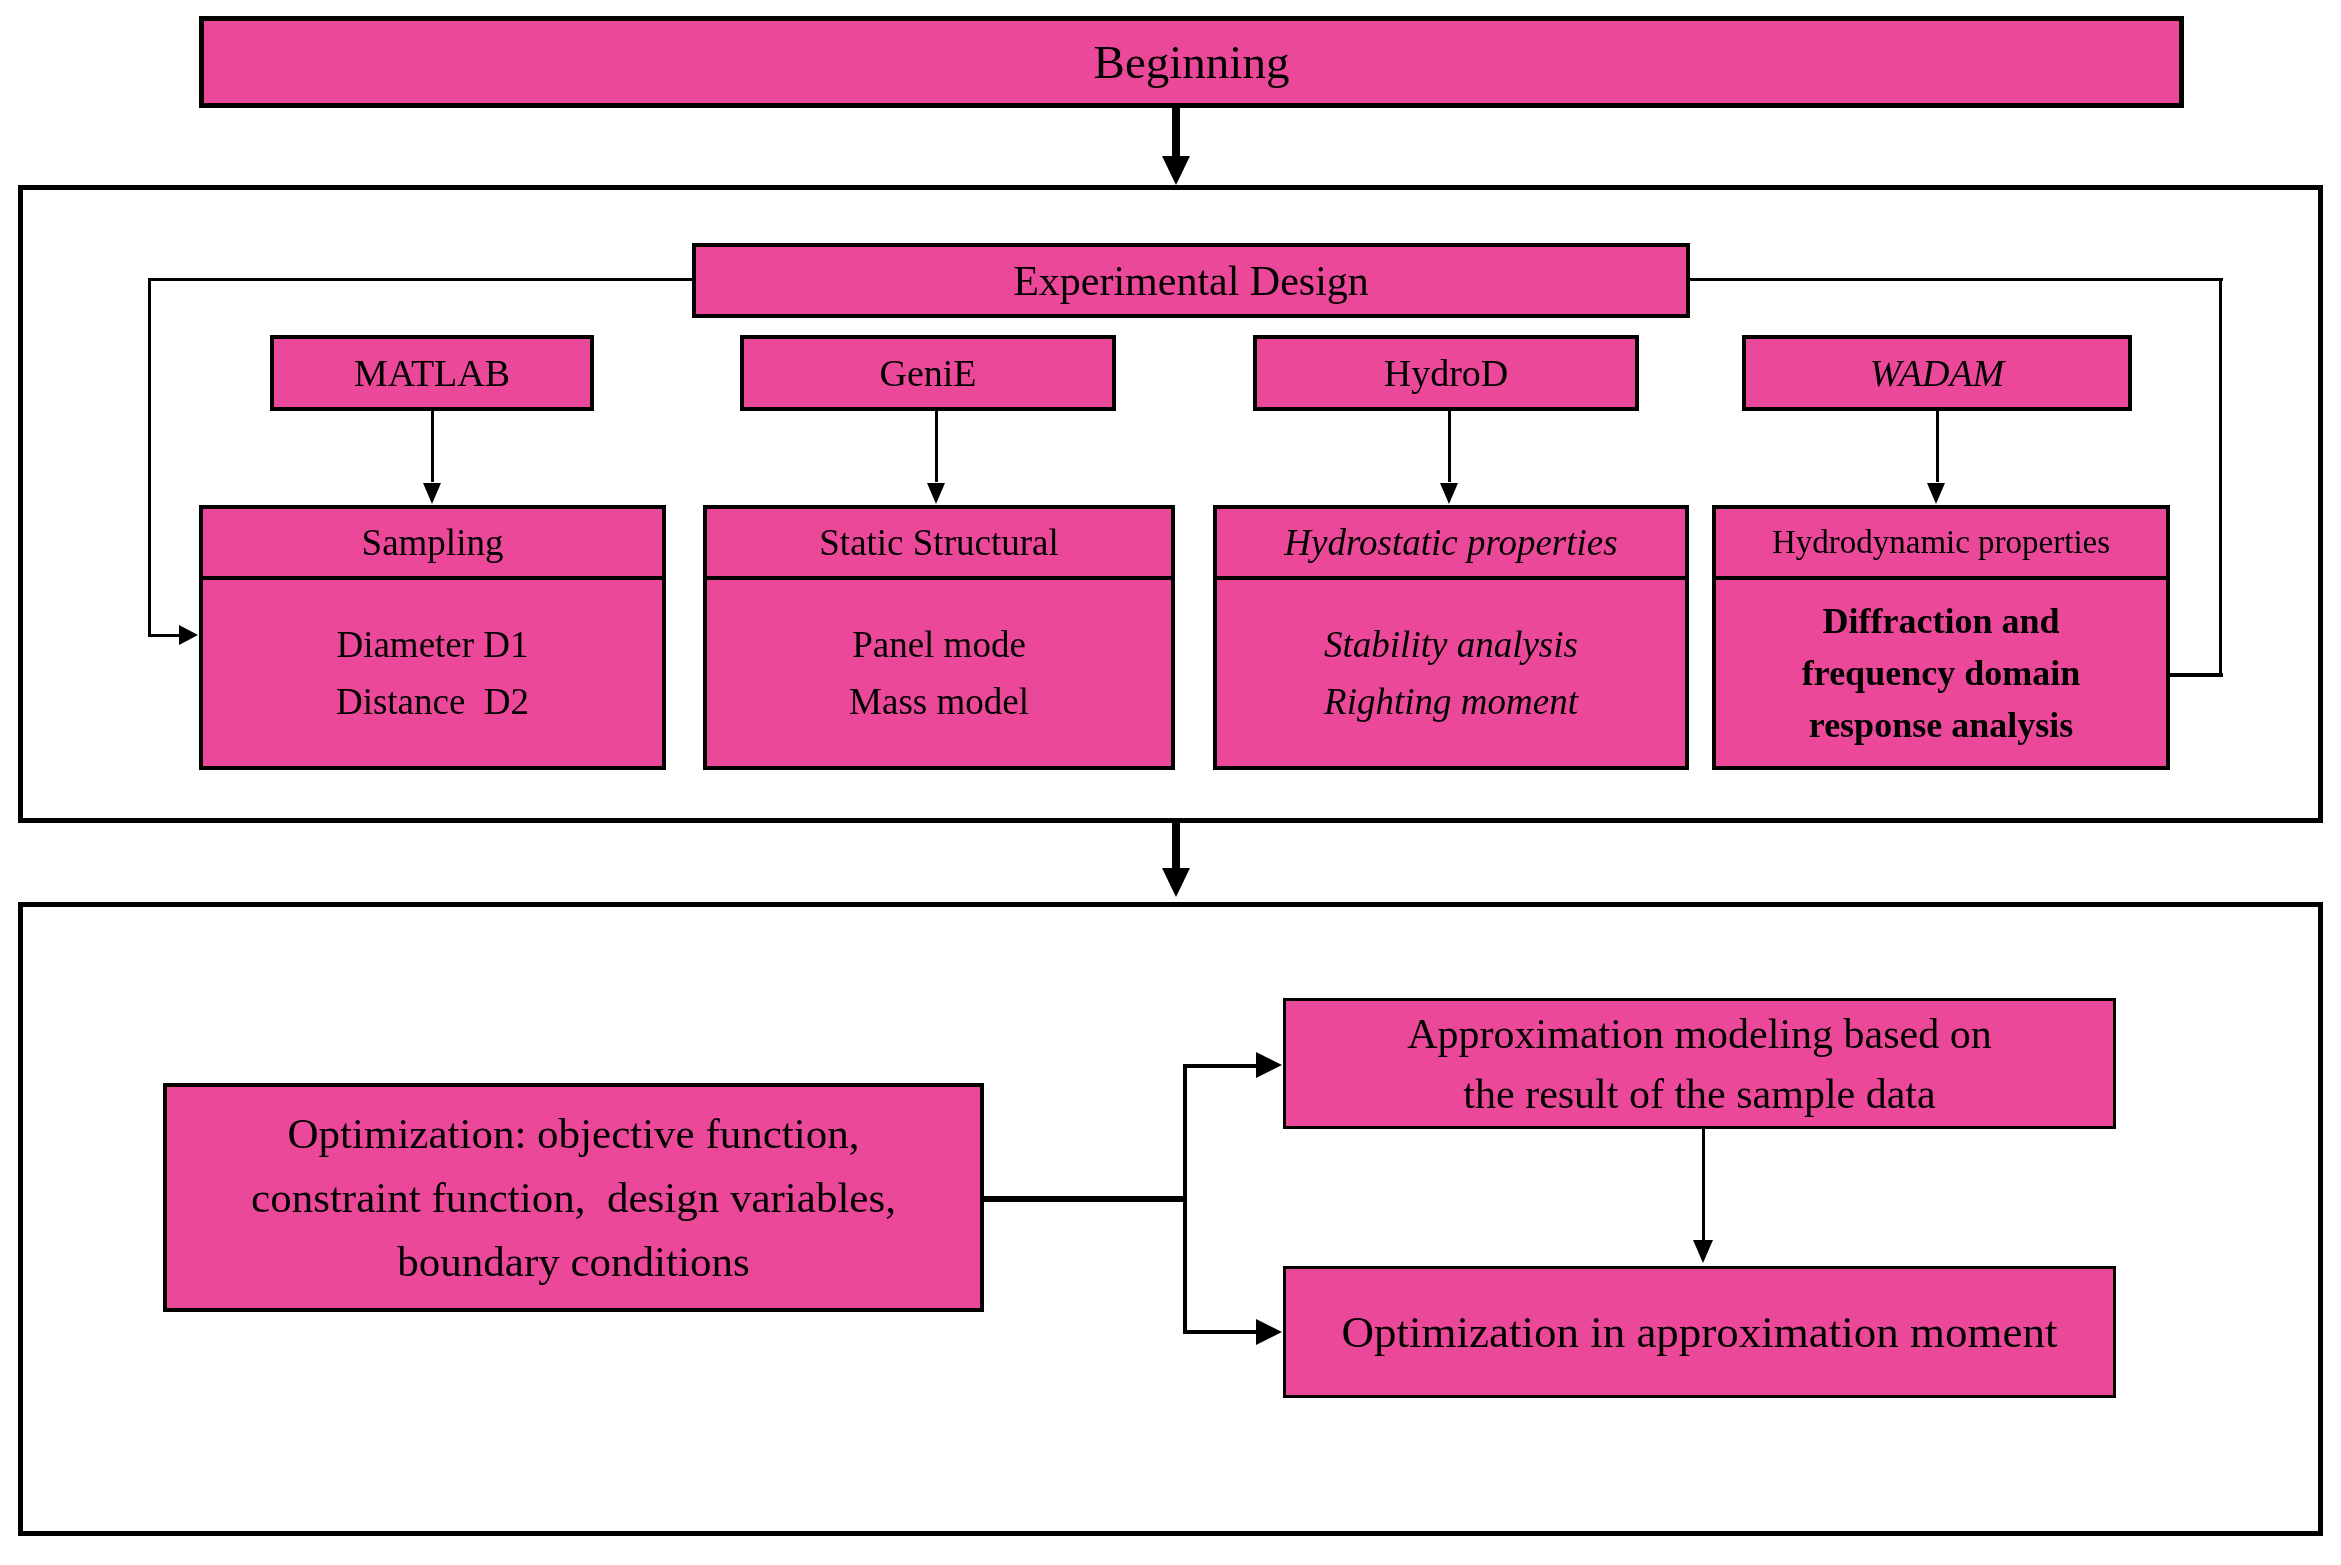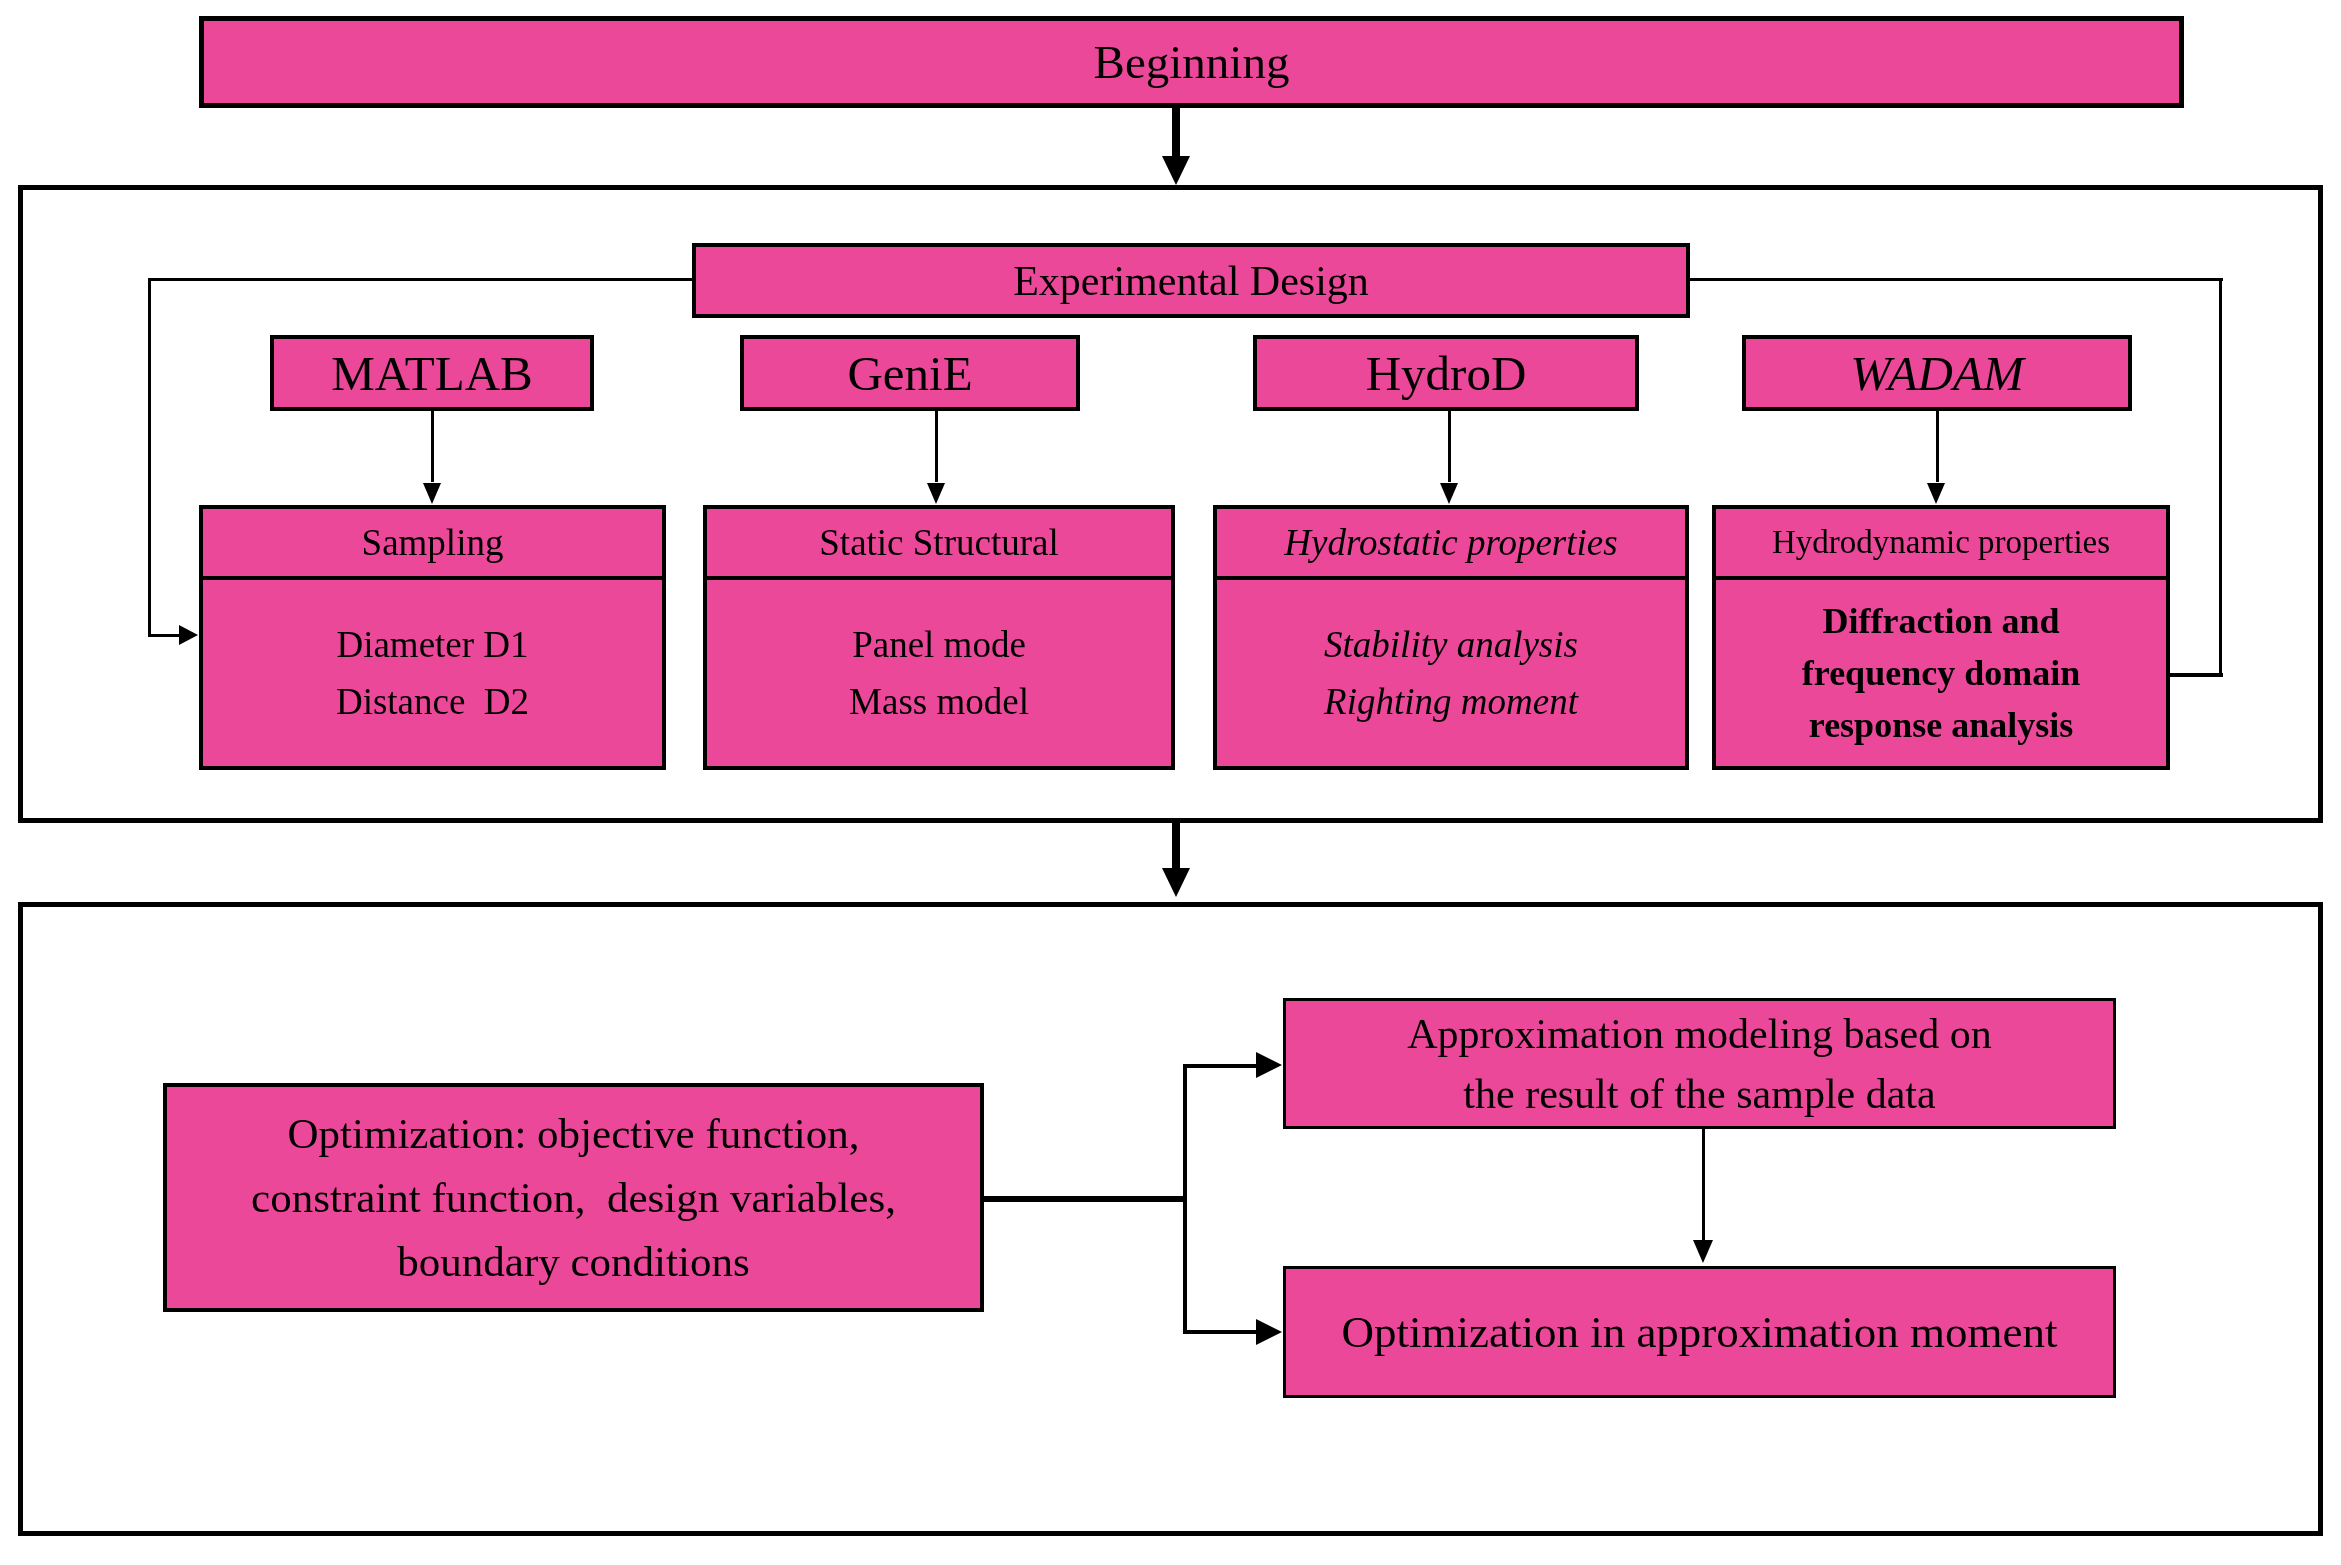--- a/index.html
+++ b/index.html
@@ -31,23 +31,23 @@
   .head-right{border-top-color:transparent!important;border-bottom-color:transparent!important;
               border-top-style:solid;border-bottom-style:solid;border-left-style:solid;border-left-color:#000;}
 
   
   #beginning{left:199px;top:16px;width:1985px;height:92px;border-width:5.7px;font-size:47px;}
 
   
   #section2{left:18px;top:185px;width:2305px;height:638px;border-width:5.7px;background:transparent;}
   #expdesign{left:692px;top:243px;width:998px;height:75px;border-width:4.9px;font-size:42px;}
 
-  .toolbox{top:335px;height:76px;border-width:4.9px;font-size:49px;}
+  .toolbox{top:335px;height:76px;border-width:4.9px;font-size:38px;}
   #matlab{left:270px;width:324px;}
-  #genie{left:740px;width:340px;text-align:center;}
+  #genie{left:740px;width:376px;text-align:center;}
   #hydrod{left:1253px;width:386px;}
   #wadam{left:1742px;width:390px;font-style:italic;}
 
   .detail{top:505px;height:265px;border-width:4px;padding:0;justify-content:flex-start;align-items:center;}
   .detail .hdr{
     width:100%;height:71px;box-sizing:border-box;border-bottom:4.9px solid #000;
     display:flex;align-items:center;justify-content:center;font-size:37px;
   }
   .detail .bdy{
     width:100%;flex:1;display:flex;flex-direction:column;align-items:center;justify-content:center;

